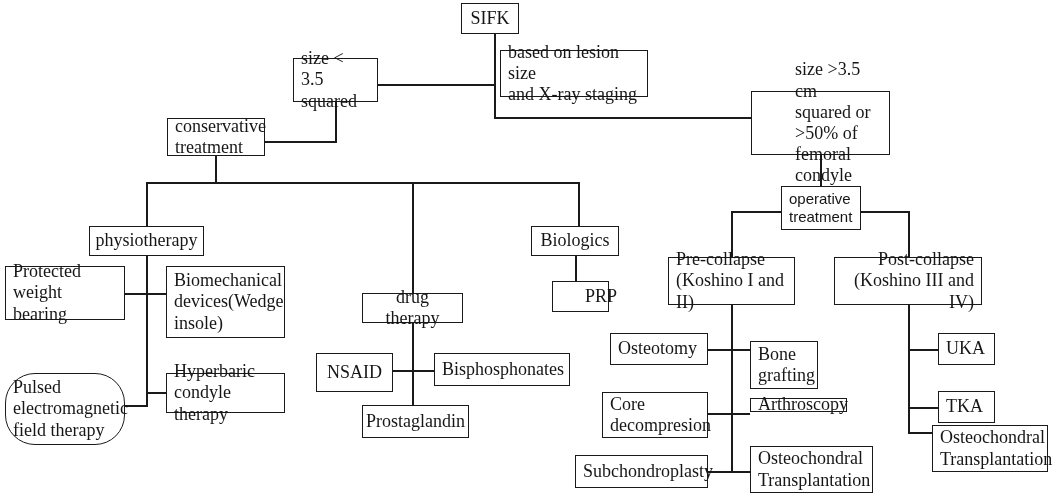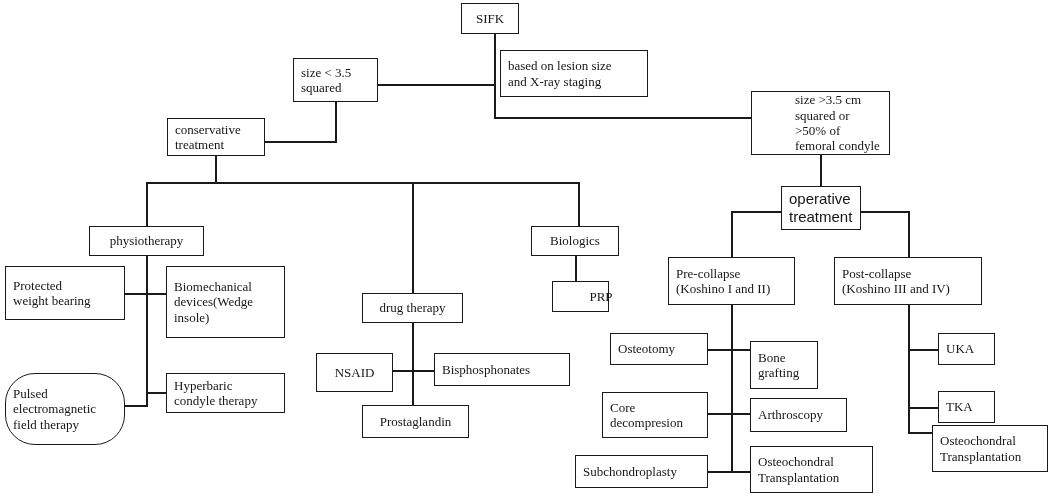--- a/index.html
+++ b/index.html
@@ -14,21 +14,21 @@
   }
   .node{
     position:absolute;
     box-sizing:border-box;
     border:1.6px solid #1a1a1a;
     background:#ffffff;
     display:flex;
     flex-direction:column;
     justify-content:center;
     padding:3px 7px;
-    font-size:13px;
+    font-size:18px;
     line-height:1.18;
     z-index:3;
     white-space:pre-line;
   }
   .node.sans{
     font-family:"Liberation Sans","DejaVu Sans",sans-serif;
     font-size:15px;
   }
   .node.center{align-items:center;text-align:center;}
   .edge{
@@ -132,32 +132,32 @@
 
   <div class="node center" style="left:362px;top:405px;width:107px;height:33px;">Prostaglandin</div>
 
   <div class="node center" style="left:531px;top:226px;width:88px;height:30px;">Biologics</div>
 
   <div class="node center" style="left:552px;top:281px;width:46px;height:31px;padding-left:48px;">PRP</div>
 
   <div class="node" style="left:668px;top:257px;width:127px;height:48px;">Pre-collapse
 (Koshino I and II)</div>
 
-  <div class="node" style="left:834px;top:257px;width:148px;height:48px;">Post-collapse
+  <div class="node" style="left:834px;top:257px;width:148px;height:48px;text-align:right;">Post-collapse
 (Koshino III and IV)</div>
 
   <div class="node" style="left:610px;top:333px;width:98px;height:32px;">Osteotomy</div>
 
   <div class="node" style="left:750px;top:327px;width:68px;height:48px;margin-top:14px;">Bone
 grafting</div>
 
   <div class="node" style="left:602px;top:392px;width:106px;height:46px;">Core
 decompresion</div>
 
-  <div class="node" style="left:750px;top:398px;width:97px;height:34px;">Arthroscopy</div>
+  <div class="node" style="left:750px;top:398px;width:97px;height:14px;">Arthroscopy</div>
 
   <div class="node" style="left:575px;top:455px;width:133px;height:33px;">Subchondroplasty</div>
 
   <div class="node" style="left:750px;top:446px;width:123px;height:47px;">Osteochondral
 Transplantation</div>
 
   <div class="node" style="left:938px;top:333px;width:57px;height:32px;">UKA</div>
 
   <div class="node" style="left:938px;top:391px;width:57px;height:32px;">TKA</div>
 

